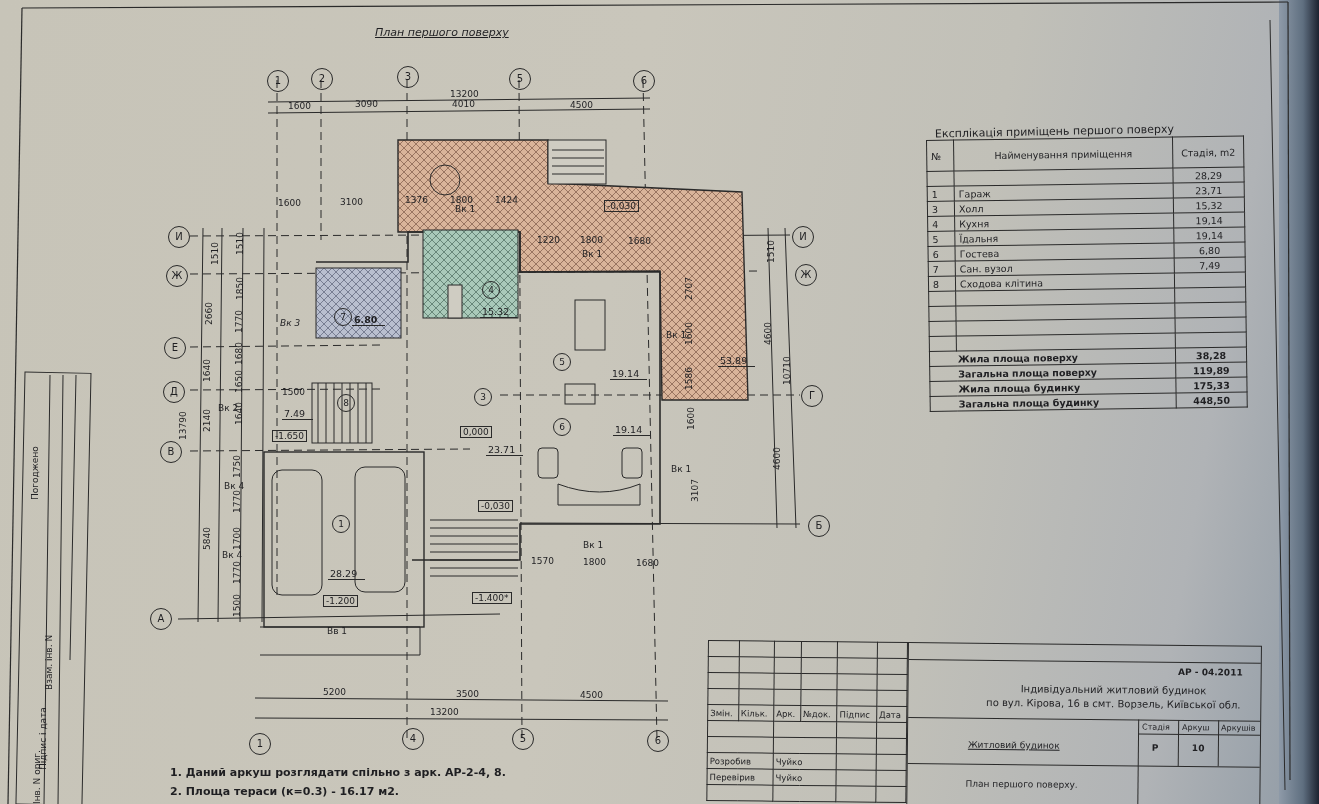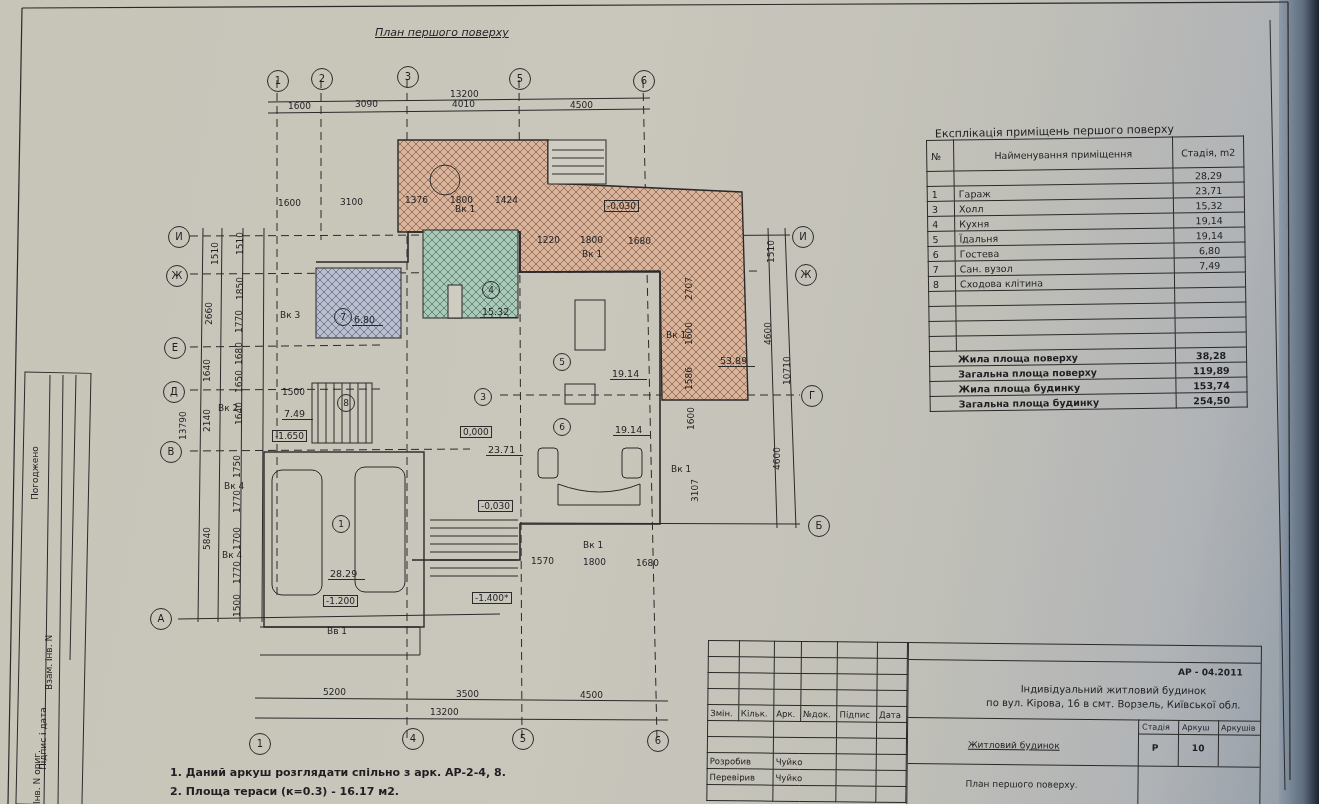--- a/index.html
+++ b/index.html
@@ -193,37 +193,37 @@
 <div class="room" style="left:474px;top:388px;">3</div>
 <div class="area-u" style="left:486px;top:444px;">23.71</div>
 <div class="lvl" style="left:460px;top:426px;">0,000</div>
 <div class="room" style="left:482px;top:281px;">4</div>
 <div class="area-u" style="left:480px;top:306px;">15.32</div>
 <div class="room" style="left:553px;top:353px;">5</div>
 <div class="area-u" style="left:610px;top:368px;">19.14</div>
 <div class="room" style="left:553px;top:418px;">6</div>
 <div class="area-u" style="left:613px;top:424px;">19.14</div>
 <div class="room" style="left:334px;top:308px;">7</div>
-<div class="area-u" style="left:352px;top:314px;">6.80</div>
+<div class="area-u" style="left:352px;top:314px;font-weight:bold;">6.80</div>
 <div class="room" style="left:337px;top:394px;">8</div>
 <div class="area-u" style="left:282px;top:408px;">7.49</div>
 <div class="lvl" style="left:272px;top:430px;">-1.650</div>
 
 <div class="area-u" style="left:718px;top:355px;">53.89</div>
 <div class="lvl" style="left:604px;top:200px;">-0,030</div>
 <div class="lvl" style="left:478px;top:500px;">-0,030</div>
 <div class="lvl" style="left:472px;top:592px;text-align:right;">-1.400*</div>
 
 <div class="lbl" style="left:455px;top:204px;">Вк 1</div>
 <div class="lbl" style="left:582px;top:249px;">Вк 1</div>
 <div class="lbl" style="left:666px;top:330px;">Вк 1</div>
 <div class="lbl" style="left:671px;top:464px;">Вк 1</div>
 <div class="lbl" style="left:583px;top:540px;">Вк 1</div>
 <div class="lbl" style="left:218px;top:403px;">Вк 2</div>
-<div class="lbl" style="left:280px;top:310px;">Вк 3</div>
+<div class="lbl" style="left:280px;top:318px;font-style:italic;">Вк 3</div>
 <div class="lbl" style="left:224px;top:481px;">Вк 4</div>
 <div class="lbl" style="left:222px;top:550px;">Вк 4</div>
 <div class="lbl" style="left:327px;top:626px;">Вв 1</div>
 
 <div class="dim" style="left:531px;top:556px;">1570</div>
 <div class="dim" style="left:583px;top:557px;">1800</div>
 <div class="dim" style="left:636px;top:558px;">1680</div>
 
 <div class="dim" style="left:323px;top:687px;">5200</div>
 <div class="dim" style="left:456px;top:689px;">3500</div>
@@ -314,25 +314,25 @@
   <tr class="tot">
         <td colspan="2" style="padding-left:28px;">Жила площа поверху</td>
         <td class="area">38,28</td>
       </tr>
   <tr class="tot">
         <td colspan="2" style="padding-left:28px;">Загальна площа поверху</td>
         <td class="area">119,89</td>
       </tr>
   <tr class="tot">
         <td colspan="2" style="padding-left:28px;">Жила площа будинку</td>
-        <td class="area">153,74</td>
+        <td class="area">175,33</td>
       </tr>
   <tr class="tot">
         <td colspan="2" style="padding-left:28px;">Загальна площа будинку</td>
-        <td class="area">254,50</td>
+        <td class="area">448,50</td>
       </tr>
 </tbody>
   </table>
 
 <div class="stamp">
   <table class="stamp-grid">
     <tbody>
         <tr>
           <td></td>
           <td></td>

